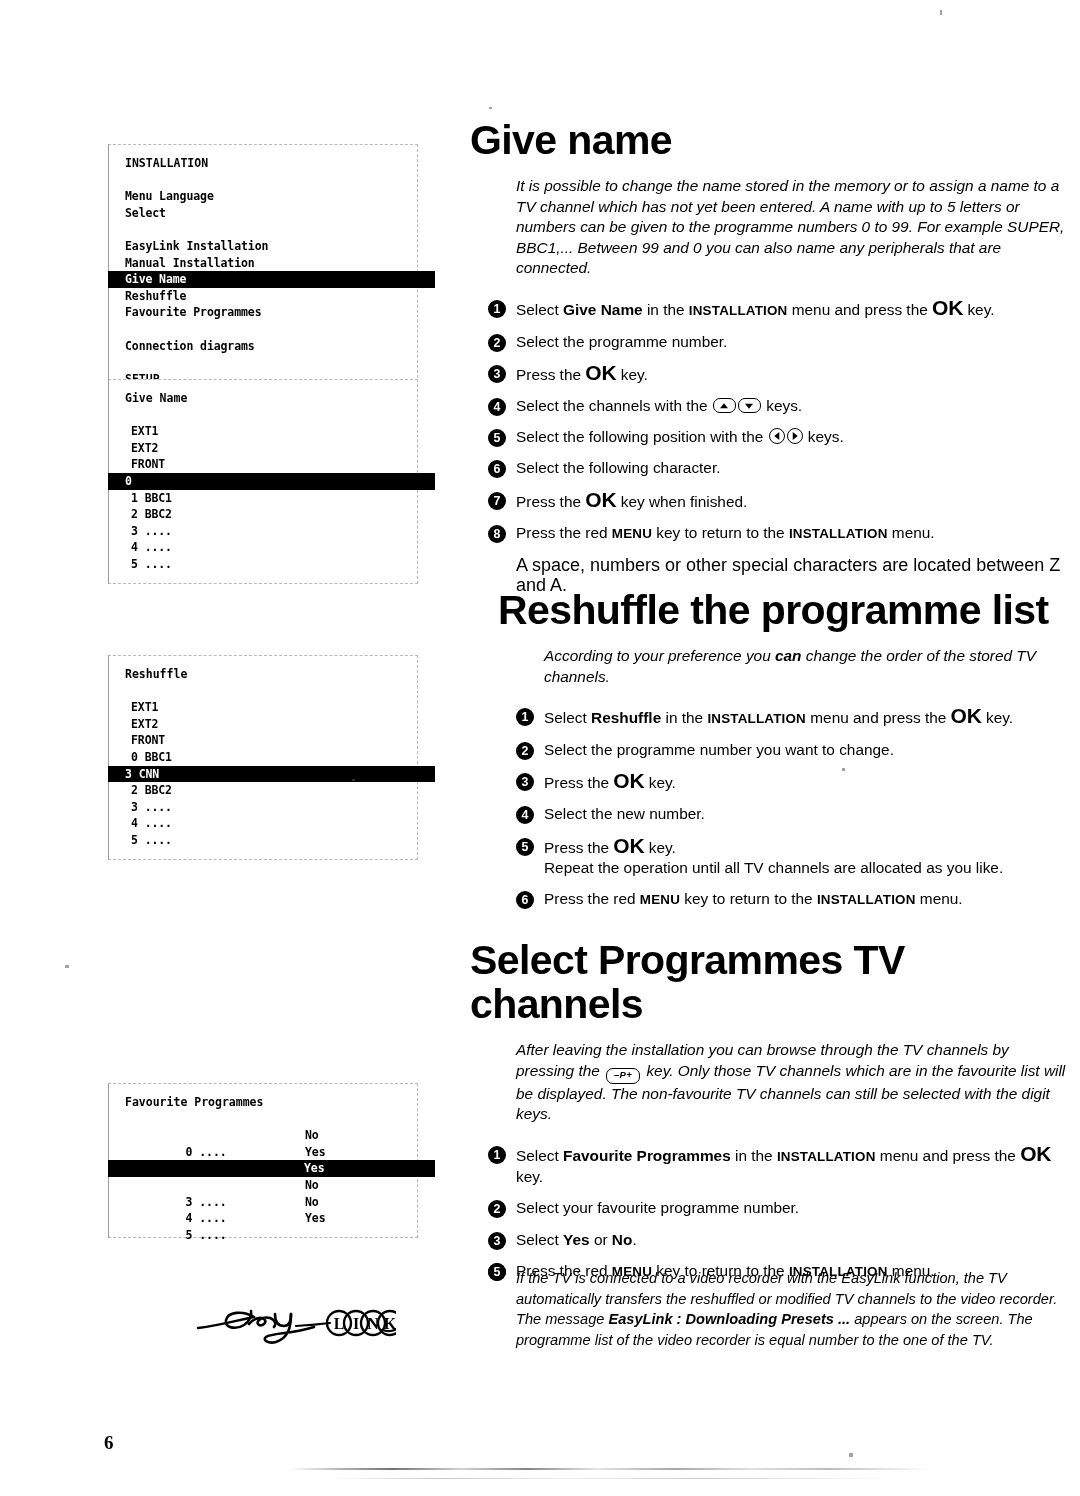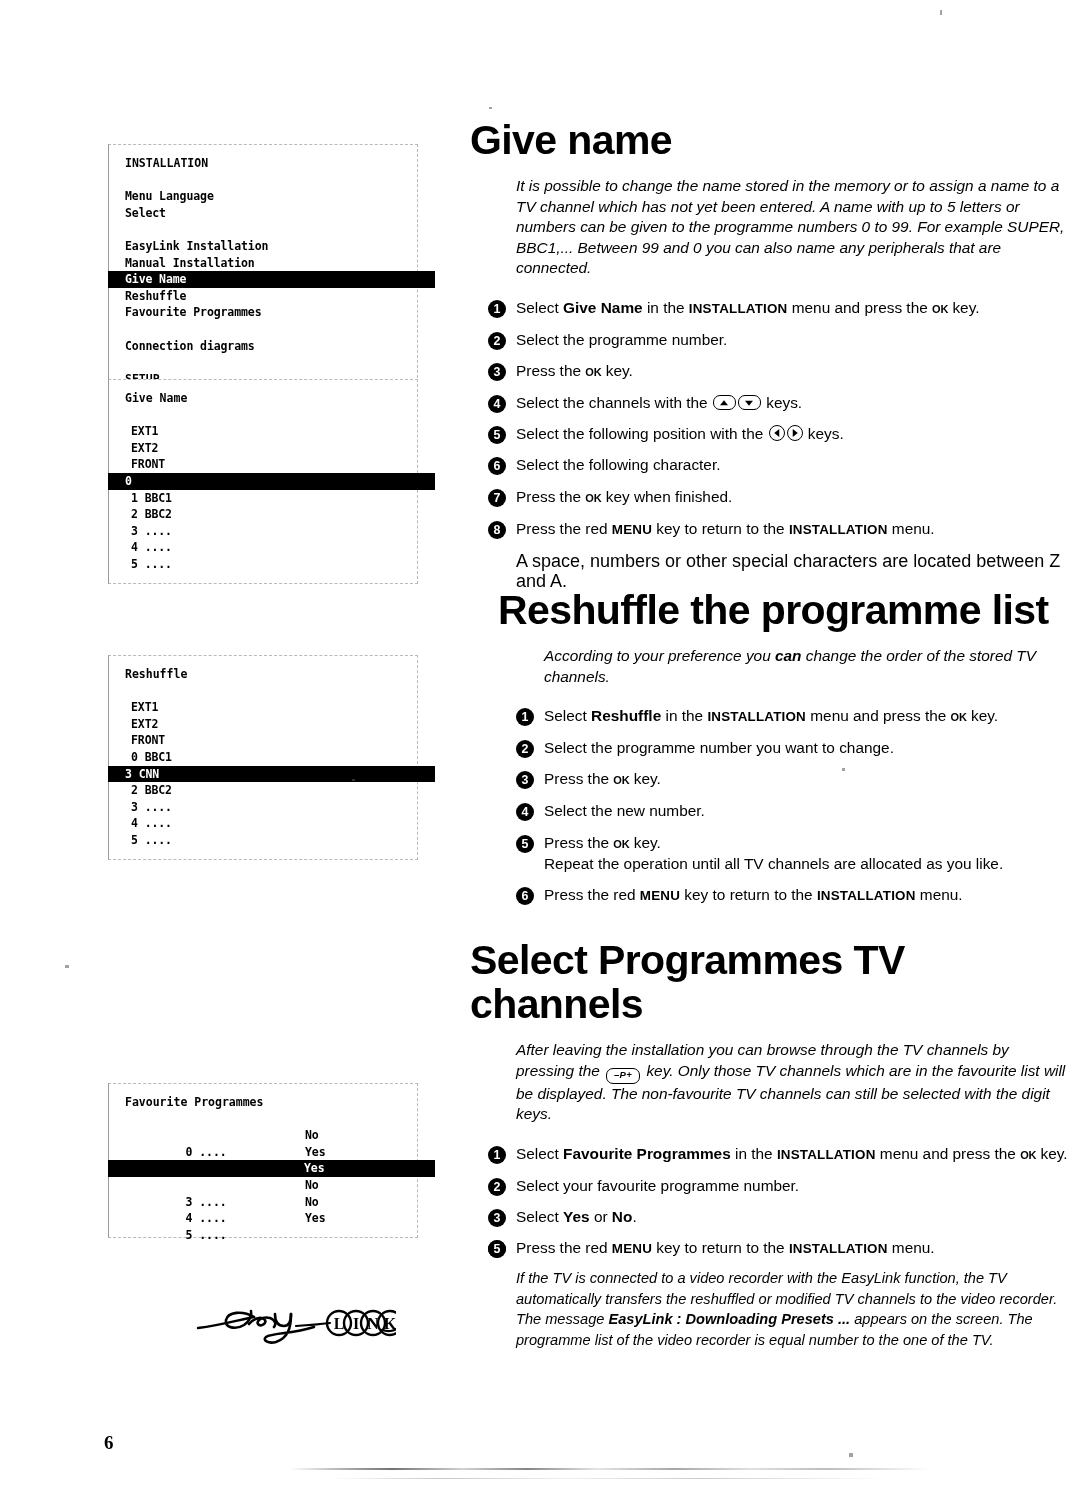--- a/index.html
+++ b/index.html
@@ -178,21 +178,21 @@
     font-size: 18px;
     line-height: 20.6px;
   }
 
   b, strong { font-weight: bold; }
   .smallcaps {
     font-weight: bold;
     font-size: 13.4px;
     letter-spacing: 0.2px;
   }
-  .ok { font-weight: bold; font-size: 11px; letter-spacing: -0.2px; }
+  .ok { font-weight: bold; font-size: 21px; letter-spacing: -0.2px; }
 
   
   .italic-note {
     position: absolute;
     left: 516px;
     top: 1268px;
     width: 556px;
     font-style: italic;
     font-size: 14.6px;
     line-height: 20.5px;

